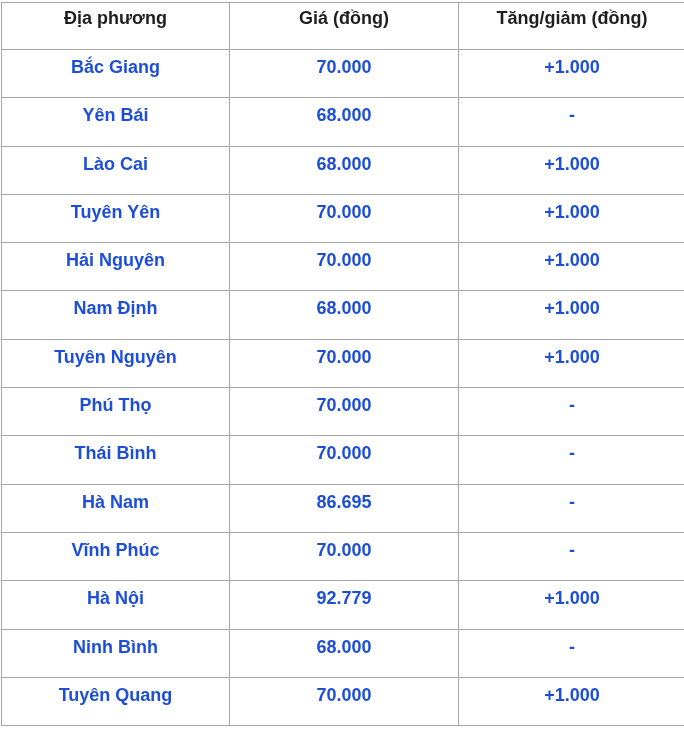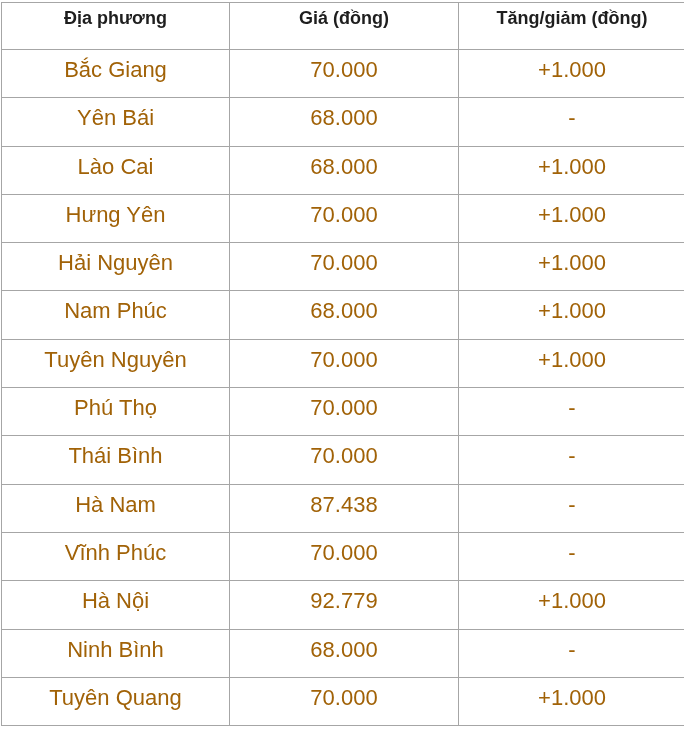--- a/index.html
+++ b/index.html
@@ -38,23 +38,24 @@
     }
     table.price-table th {
       height: 47px;
       font-weight: bold;
       font-size: 18px;
       padding-top: 5px;
       color: #1e1e1e;
     }
     table.price-table td {
       height: 48.3px;
-      font-size: 22px;
+      font-size: 18px;
       padding-top: 7px;
-      color: #a16207;
+      color: #1d4ed8;
+      font-weight: bold;
     }
     
     table.price-table th.col-3,
     table.price-table td.col-3 {
       border-right: none;
       text-align: left;
     }
     .c3-inner {
       display: inline-block;
       width: 226px;
@@ -88,52 +89,52 @@
         <td>Yên Bái</td>
         <td>68.000</td>
         <td class="col-3"><span class="c3-inner">-</span></td>
       </tr>
       <tr>
         <td>Lào Cai</td>
         <td>68.000</td>
         <td class="col-3"><span class="c3-inner">+1.000</span></td>
       </tr>
       <tr>
-        <td>Hưng Yên</td>
+        <td>Tuyên Yên</td>
         <td>70.000</td>
         <td class="col-3"><span class="c3-inner">+1.000</span></td>
       </tr>
       <tr>
         <td>Hải Nguyên</td>
         <td>70.000</td>
         <td class="col-3"><span class="c3-inner">+1.000</span></td>
       </tr>
       <tr>
-        <td>Nam Phúc</td>
+        <td>Nam Định</td>
         <td>68.000</td>
         <td class="col-3"><span class="c3-inner">+1.000</span></td>
       </tr>
       <tr>
         <td>Tuyên Nguyên</td>
         <td>70.000</td>
         <td class="col-3"><span class="c3-inner">+1.000</span></td>
       </tr>
       <tr>
         <td>Phú Thọ</td>
         <td>70.000</td>
         <td class="col-3"><span class="c3-inner">-</span></td>
       </tr>
       <tr>
         <td>Thái Bình</td>
         <td>70.000</td>
         <td class="col-3"><span class="c3-inner">-</span></td>
       </tr>
       <tr>
         <td>Hà Nam</td>
-        <td>87.438</td>
+        <td>86.695</td>
         <td class="col-3"><span class="c3-inner">-</span></td>
       </tr>
       <tr>
         <td>Vĩnh Phúc</td>
         <td>70.000</td>
         <td class="col-3"><span class="c3-inner">-</span></td>
       </tr>
       <tr>
         <td>Hà Nội</td>
         <td>92.779</td>

